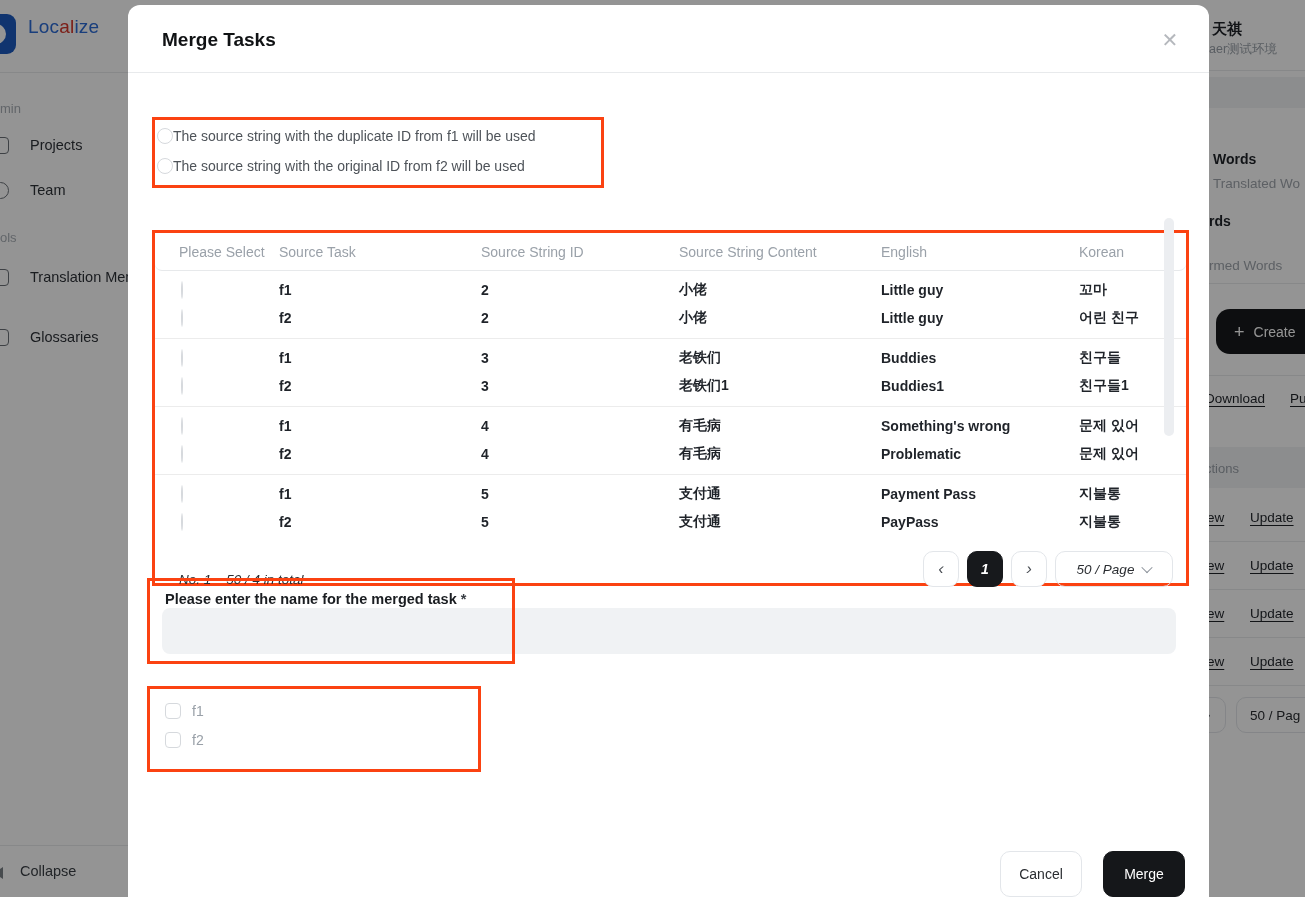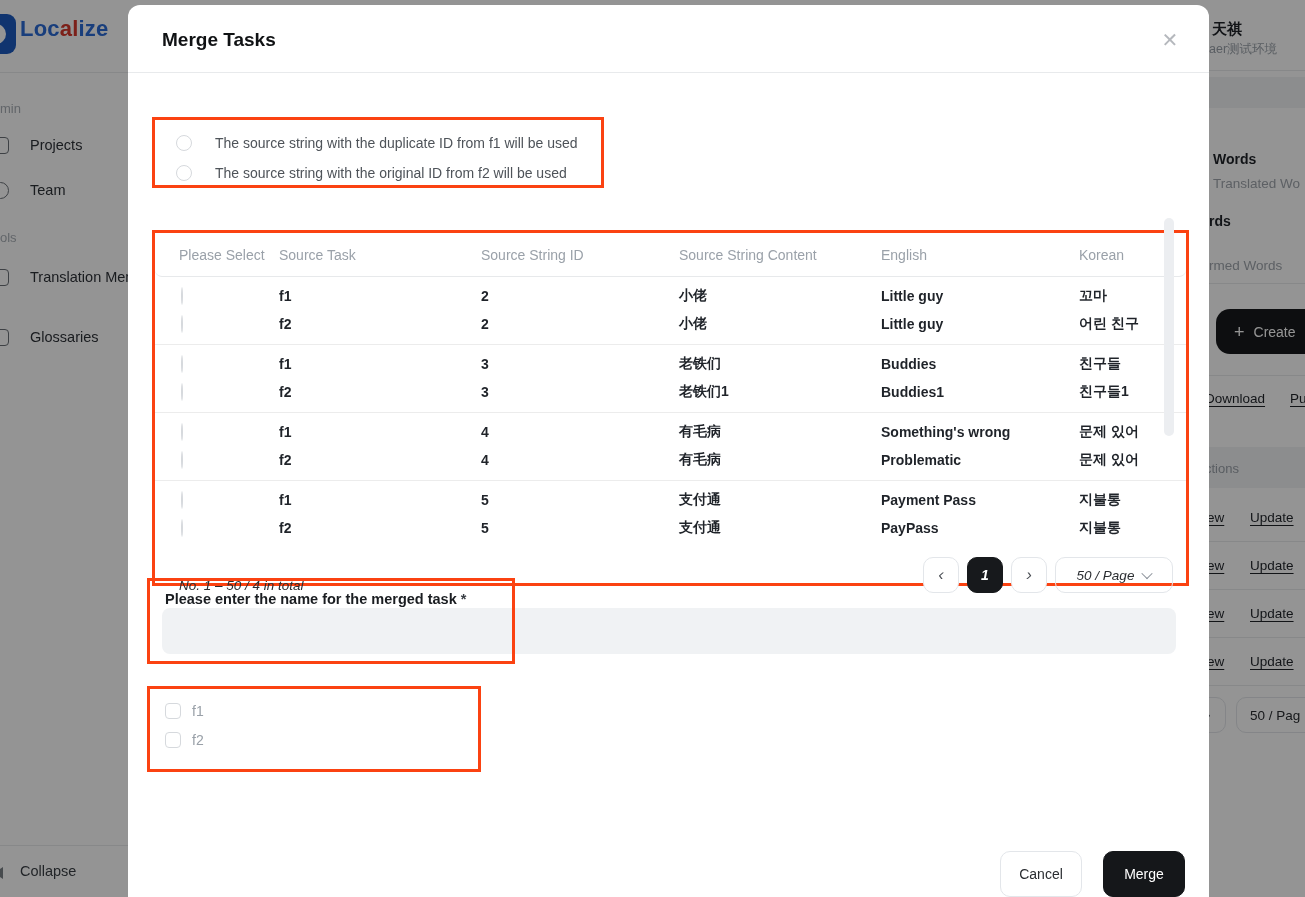--- a/index.html
+++ b/index.html
@@ -7,21 +7,21 @@
   body { font-family:"Liberation Sans","DejaVu Sans",sans-serif; background:#fff; position:relative; }
   .abs { position:absolute; }
 
   
   #bg { position:absolute; inset:0; background:#fff; z-index:1; }
 
   
   #sidebar { position:absolute; left:0; top:0; width:128px; height:897px; background:#fff; }
   .logo-icon { position:absolute; left:-24px; top:14px; width:40px; height:40px; border-radius:9px; background:#1d5bbf; }
   .logo-icon::after { content:""; position:absolute; left:10px; top:10px; width:20px; height:20px; border-radius:50%; background:#fff; }
-  .logo-text { position:absolute; left:20px; top:16px; font-size:22px; font-weight:700; letter-spacing:.2px; white-space:nowrap; }
+  .logo-text { position:absolute; left:28px; top:16px; font-size:19px; font-weight:400; letter-spacing:.2px; white-space:nowrap; }
   .lg-blue { color:#2b6bd6; } .lg-red { color:#d6372b; }
   .sb-divider { position:absolute; left:0; width:128px; height:1px; background:#e8eaec; }
   .sb-section { position:absolute; left:0; font-size:13px; color:#a9afb6; white-space:nowrap; }
   .sb-item { position:absolute; left:0; width:160px; height:22px; font-size:14.5px; font-weight:500; color:#2e3238; white-space:nowrap; cursor:pointer; }
   .sb-item .lbl { position:absolute; left:30px; top:1px; }
   .sb-ico { position:absolute; left:-8px; top:1px; width:17px; height:17px; border:1.8px solid #6b7177; border-radius:4px; background:#fff; }
   .sb-ico.round { border-radius:50%; }
   .collapse-row { position:absolute; left:0; top:863px; height:22px; font-size:14.5px; color:#3a3f45; white-space:nowrap; cursor:pointer; }
   .collapse-row .lbl { position:absolute; left:20px; }
   .collapse-ico { position:absolute; left:-6px; top:4px; width:0; height:0; border-top:6px solid transparent; border-bottom:6px solid transparent; border-right:9px solid #7b8187; }
@@ -42,28 +42,28 @@
   #modal { position:absolute; left:128px; top:5px; width:1081px; height:892px; background:#fff; border-radius:12px 12px 0 0; z-index:10; }
   .m-title { position:absolute; left:34px; top:24px; font-size:19px; font-weight:700; color:#101214; }
   .m-close { position:absolute; right:24px; top:20px; width:30px; height:30px; font-size:20px; color:#b5b8bd; display:flex; align-items:center; justify-content:center; cursor:pointer; }
   .m-header-line { position:absolute; left:0; top:67px; width:1081px; height:1px; background:#e8eaec; }
 
   .sec-label { font-size:14.5px; font-weight:700; color:#1a1d21; white-space:nowrap; }
   .hl { border:3px solid #fb4211; }
 
   
   #dup-box { position:absolute; left:24px; top:112px; width:452px; height:71px; padding-top:8px; }
-  .radio-row { height:30px; display:flex; align-items:center; padding-left:21px; gap:23px; cursor:pointer; }
+  .radio-row { height:30px; display:flex; padding-left:2px; gap:0; cursor:pointer; }
   .radio { width:16px; height:16px; border-radius:50%; border:1px solid #d6d9dd; background:#fff; flex:0 0 auto; }
   .radio-row .txt { font-size:14px; color:#4e5359; }
 
   
   #table-box { position:absolute; left:24px; top:225px; width:1037px; height:356px; background:#fff; }
   .tgrid { display:grid; grid-template-columns:100px 202px 198px 202px 198px 1fr; align-items:center; padding-left:24px; }
-  .thead { height:44px; border-bottom:1px solid #e7e9eb; color:#9aa1a9; font-size:14px;border-radius:7px; }
+  .thead { height:38px; border-bottom:1px solid #e7e9eb; color:#9aa1a9; font-size:14px;border-radius:7px; }
   .tgroup { padding:5px 0 6px 0; }
   .tgroup + .tgroup { border-top:1px solid #ececec; }
   .trow { height:28px; font-size:14px; font-weight:600; color:#1f2329; }
   .trow .radio { margin-left:2px; cursor:pointer; }
   .pagbar { height:45px; display:flex; align-items:flex-end; padding:0 13px 0 24px;font-style:italic; }
   .pag-summary { font-size:13.5px; color:#2a2d31; }
   .pag-controls { margin-left:auto; display:flex; align-items:center; gap:8px; }
   .pchip { width:36px; height:36px; border:1px solid #e3e6ea; border-radius:10px; background:#fff; display:flex; align-items:center; justify-content:center; font-size:17px; color:#4a4e54; cursor:pointer; }
   .pchip.current { background:#17191c; border-color:#17191c; color:#fff; font-size:14px; font-weight:600; }
   .psize { width:118px; height:36px; border:1px solid #e3e6ea; border-radius:10px; display:flex; align-items:center; justify-content:center; gap:9px; font-size:13.5px; color:#2a2d31; cursor:pointer; }

